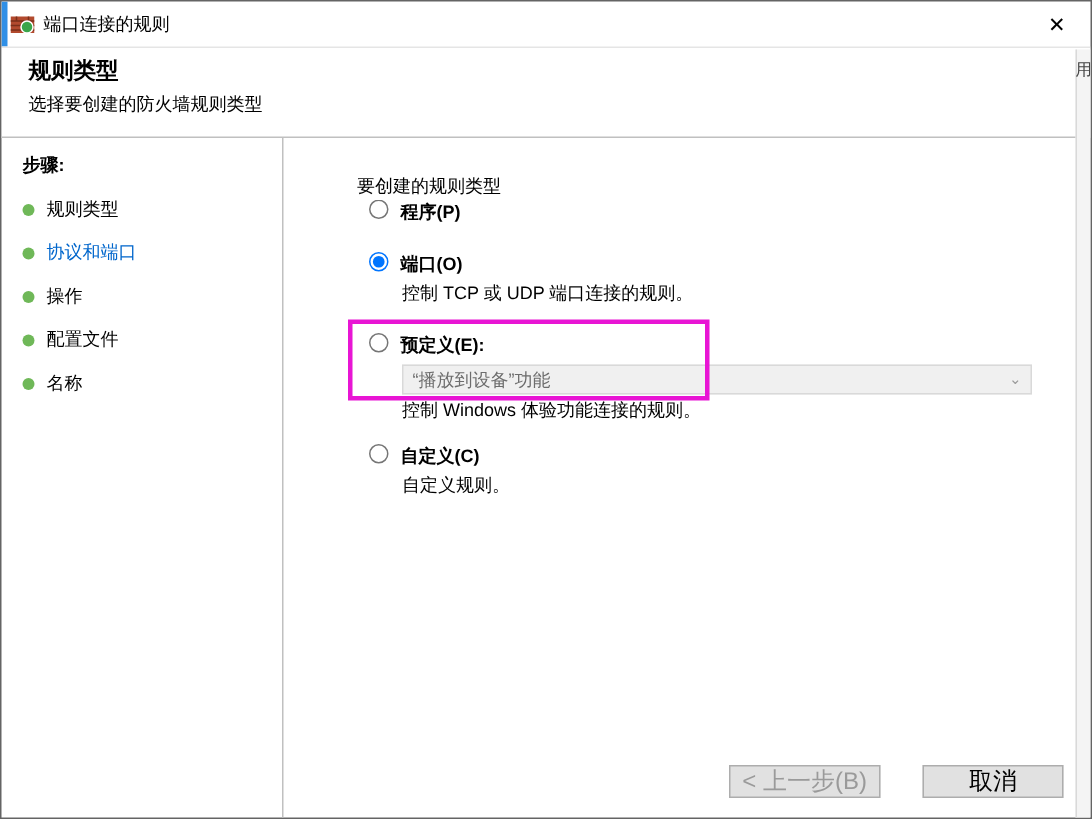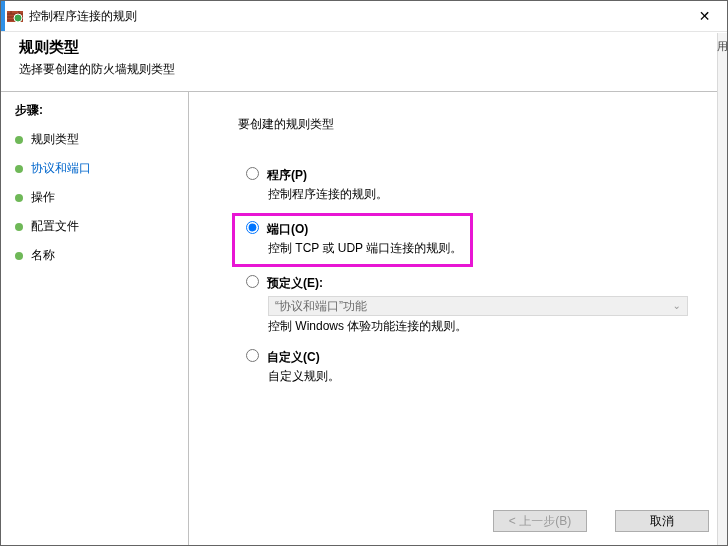--- a/index.html
+++ b/index.html
@@ -93,21 +93,20 @@
   .step-item.active .label { color: #0066cc; }
 
   .content {
     flex: 1;
     padding: 24px 30px 0 34px;
     position: relative;
     box-sizing: border-box;
   }
   .content .instr {
     font-size: 12px;
-    margin-bottom: 34px;
     margin-top: 0;
   }
   .option {
     margin-bottom: 14px;
     padding-left: 8px;
   }
   .option .radio-row {
     display: flex;
     align-items: flex-start;
   }
@@ -162,21 +161,21 @@
     right: 18px;
     display: flex;
     gap: 6px;
   }
   .footer button {
     min-width: 94px;
     height: 22px;
     border: 1px solid #adadad;
     background: #e1e1e1;
     font-family: SimSun, "MS Song", Tahoma, sans-serif;
-    font-size: 12px;
+    font-size: 16px;
     padding: 0 8px;
     cursor: pointer;
   }
   .footer button.primary {
     border: 1px solid #0078d7;
     box-shadow: inset 0 0 0 1px #0078d7;
   }
   .footer button:disabled {
     color: #9a9a9a;
   }
@@ -214,21 +213,21 @@
         <rect x="0" y="3" width="16" height="11" fill="#b24a2e"></rect>
         <line x1="0" y1="6" x2="16" y2="6" stroke="#7a2f1a" stroke-width="1"></line>
         <line x1="0" y1="9" x2="16" y2="9" stroke="#7a2f1a" stroke-width="1"></line>
         <line x1="0" y1="12" x2="16" y2="12" stroke="#7a2f1a" stroke-width="1"></line>
         <line x1="4" y1="3" x2="4" y2="6" stroke="#7a2f1a" stroke-width="1"></line>
         <line x1="12" y1="3" x2="12" y2="6" stroke="#7a2f1a" stroke-width="1"></line>
         <line x1="8" y1="6" x2="8" y2="9" stroke="#7a2f1a" stroke-width="1"></line>
         <circle cx="11" cy="10" r="4" fill="#3aa54a" stroke="#fff" stroke-width="1"></circle>
       </svg>
     </span>
-    <span class="title-text">控制程序连接的规则</span>
+    <span class="title-text">端口连接的规则</span>
     <div class="close-btn">
       <span>✕</span>
     </div>
   </div>
 
   <div class="header">
     <div class="h-title">规则类型</div>
     <div class="h-sub">选择要创建的防火墙规则类型</div>
   </div>
 
@@ -260,38 +259,37 @@
     </div>
 
     <div class="content">
       <div class="instr">要创建的规则类型</div>
 
       <div class="option">
         <label class="radio-row">
           <input type="radio" name="ruletype" style="">
           <span class="opt-title">程序(P)</span>
         </label>
-        <div class="opt-desc">控制程序连接的规则。</div>
       </div>
 
       <div class="option" id="opt-port" style="padding-top:4px;padding-bottom:4px;">
         <label class="radio-row">
           <input type="radio" name="ruletype" checked="" style="">
           <span class="opt-title">端口(O)</span>
         </label>
         <div class="opt-desc">控制 TCP 或 UDP 端口连接的规则。</div>
       </div>
 
       <div class="option">
         <label class="radio-row">
           <input type="radio" name="ruletype" style="">
           <span class="opt-title">预定义(E):</span>
         </label>
         <div class="predef-select">
-          <span>“协议和端口”功能</span>
+          <span>“播放到设备”功能</span>
           <span class="chev">⌄</span>
         </div>
         <div class="opt-desc">控制 Windows 体验功能连接的规则。</div>
       </div>
 
       <div class="option">
         <label class="radio-row">
           <input type="radio" name="ruletype" style="">
           <span class="opt-title">自定义(C)</span>
         </label>

